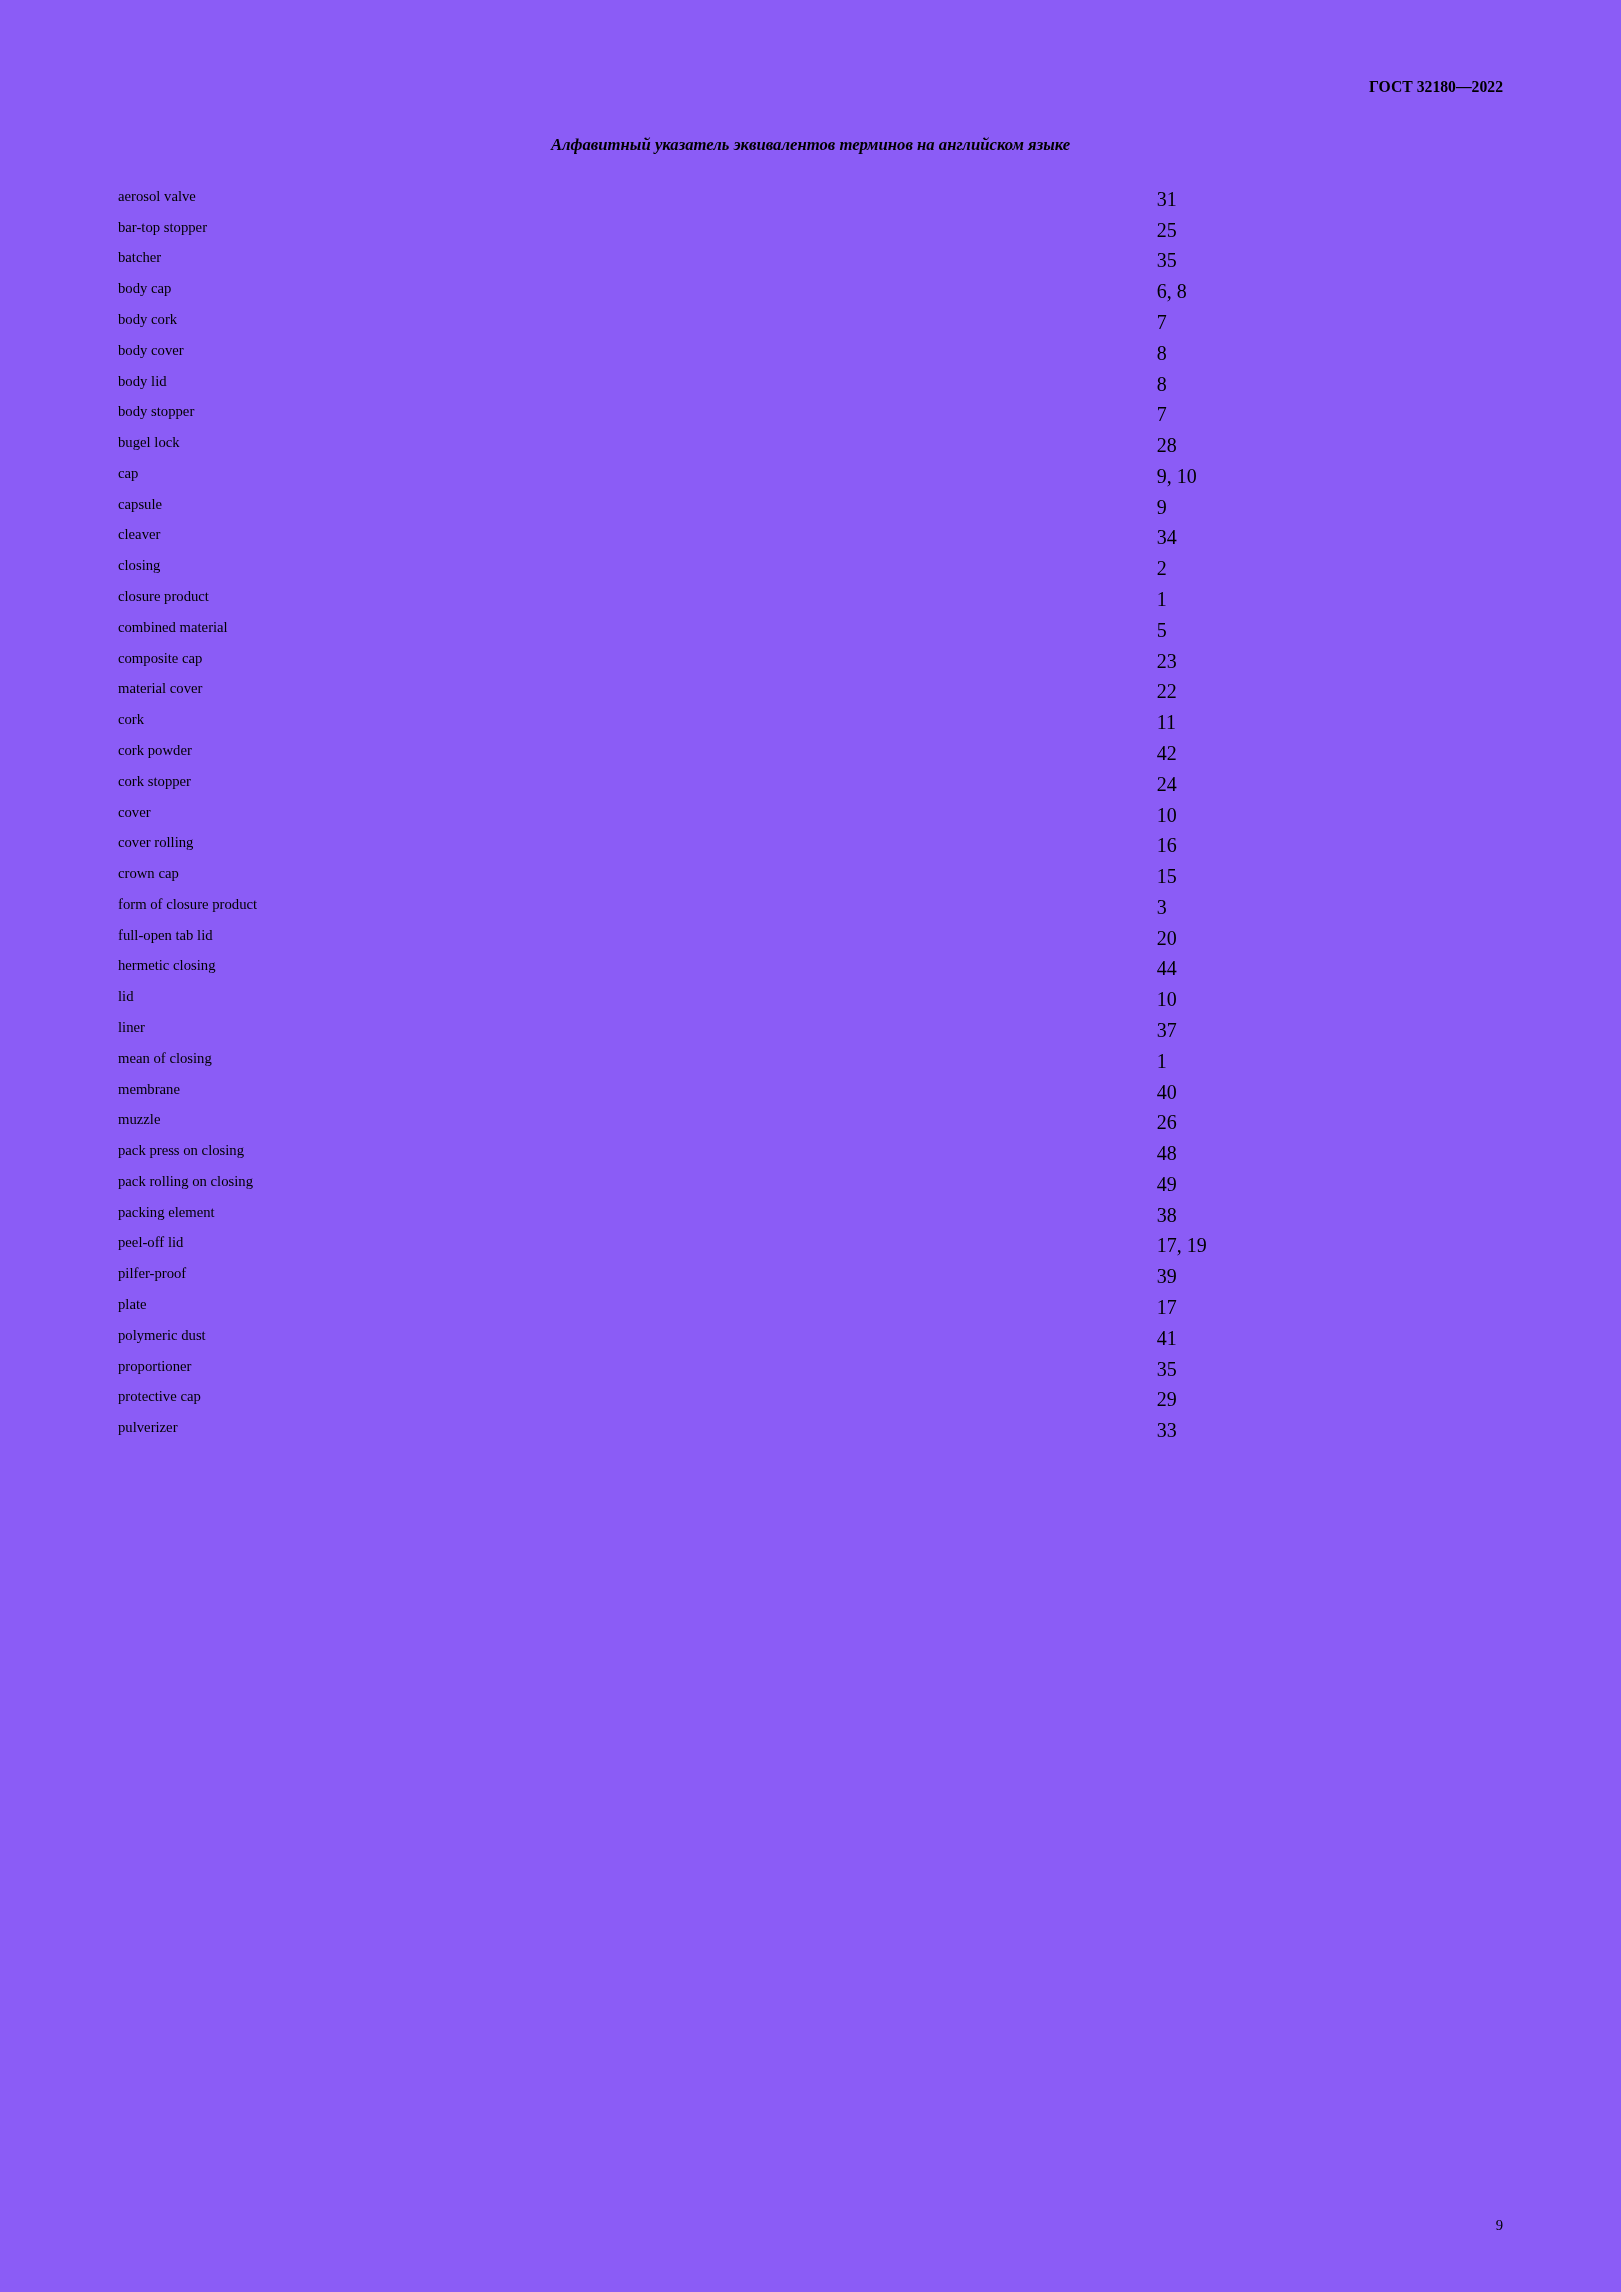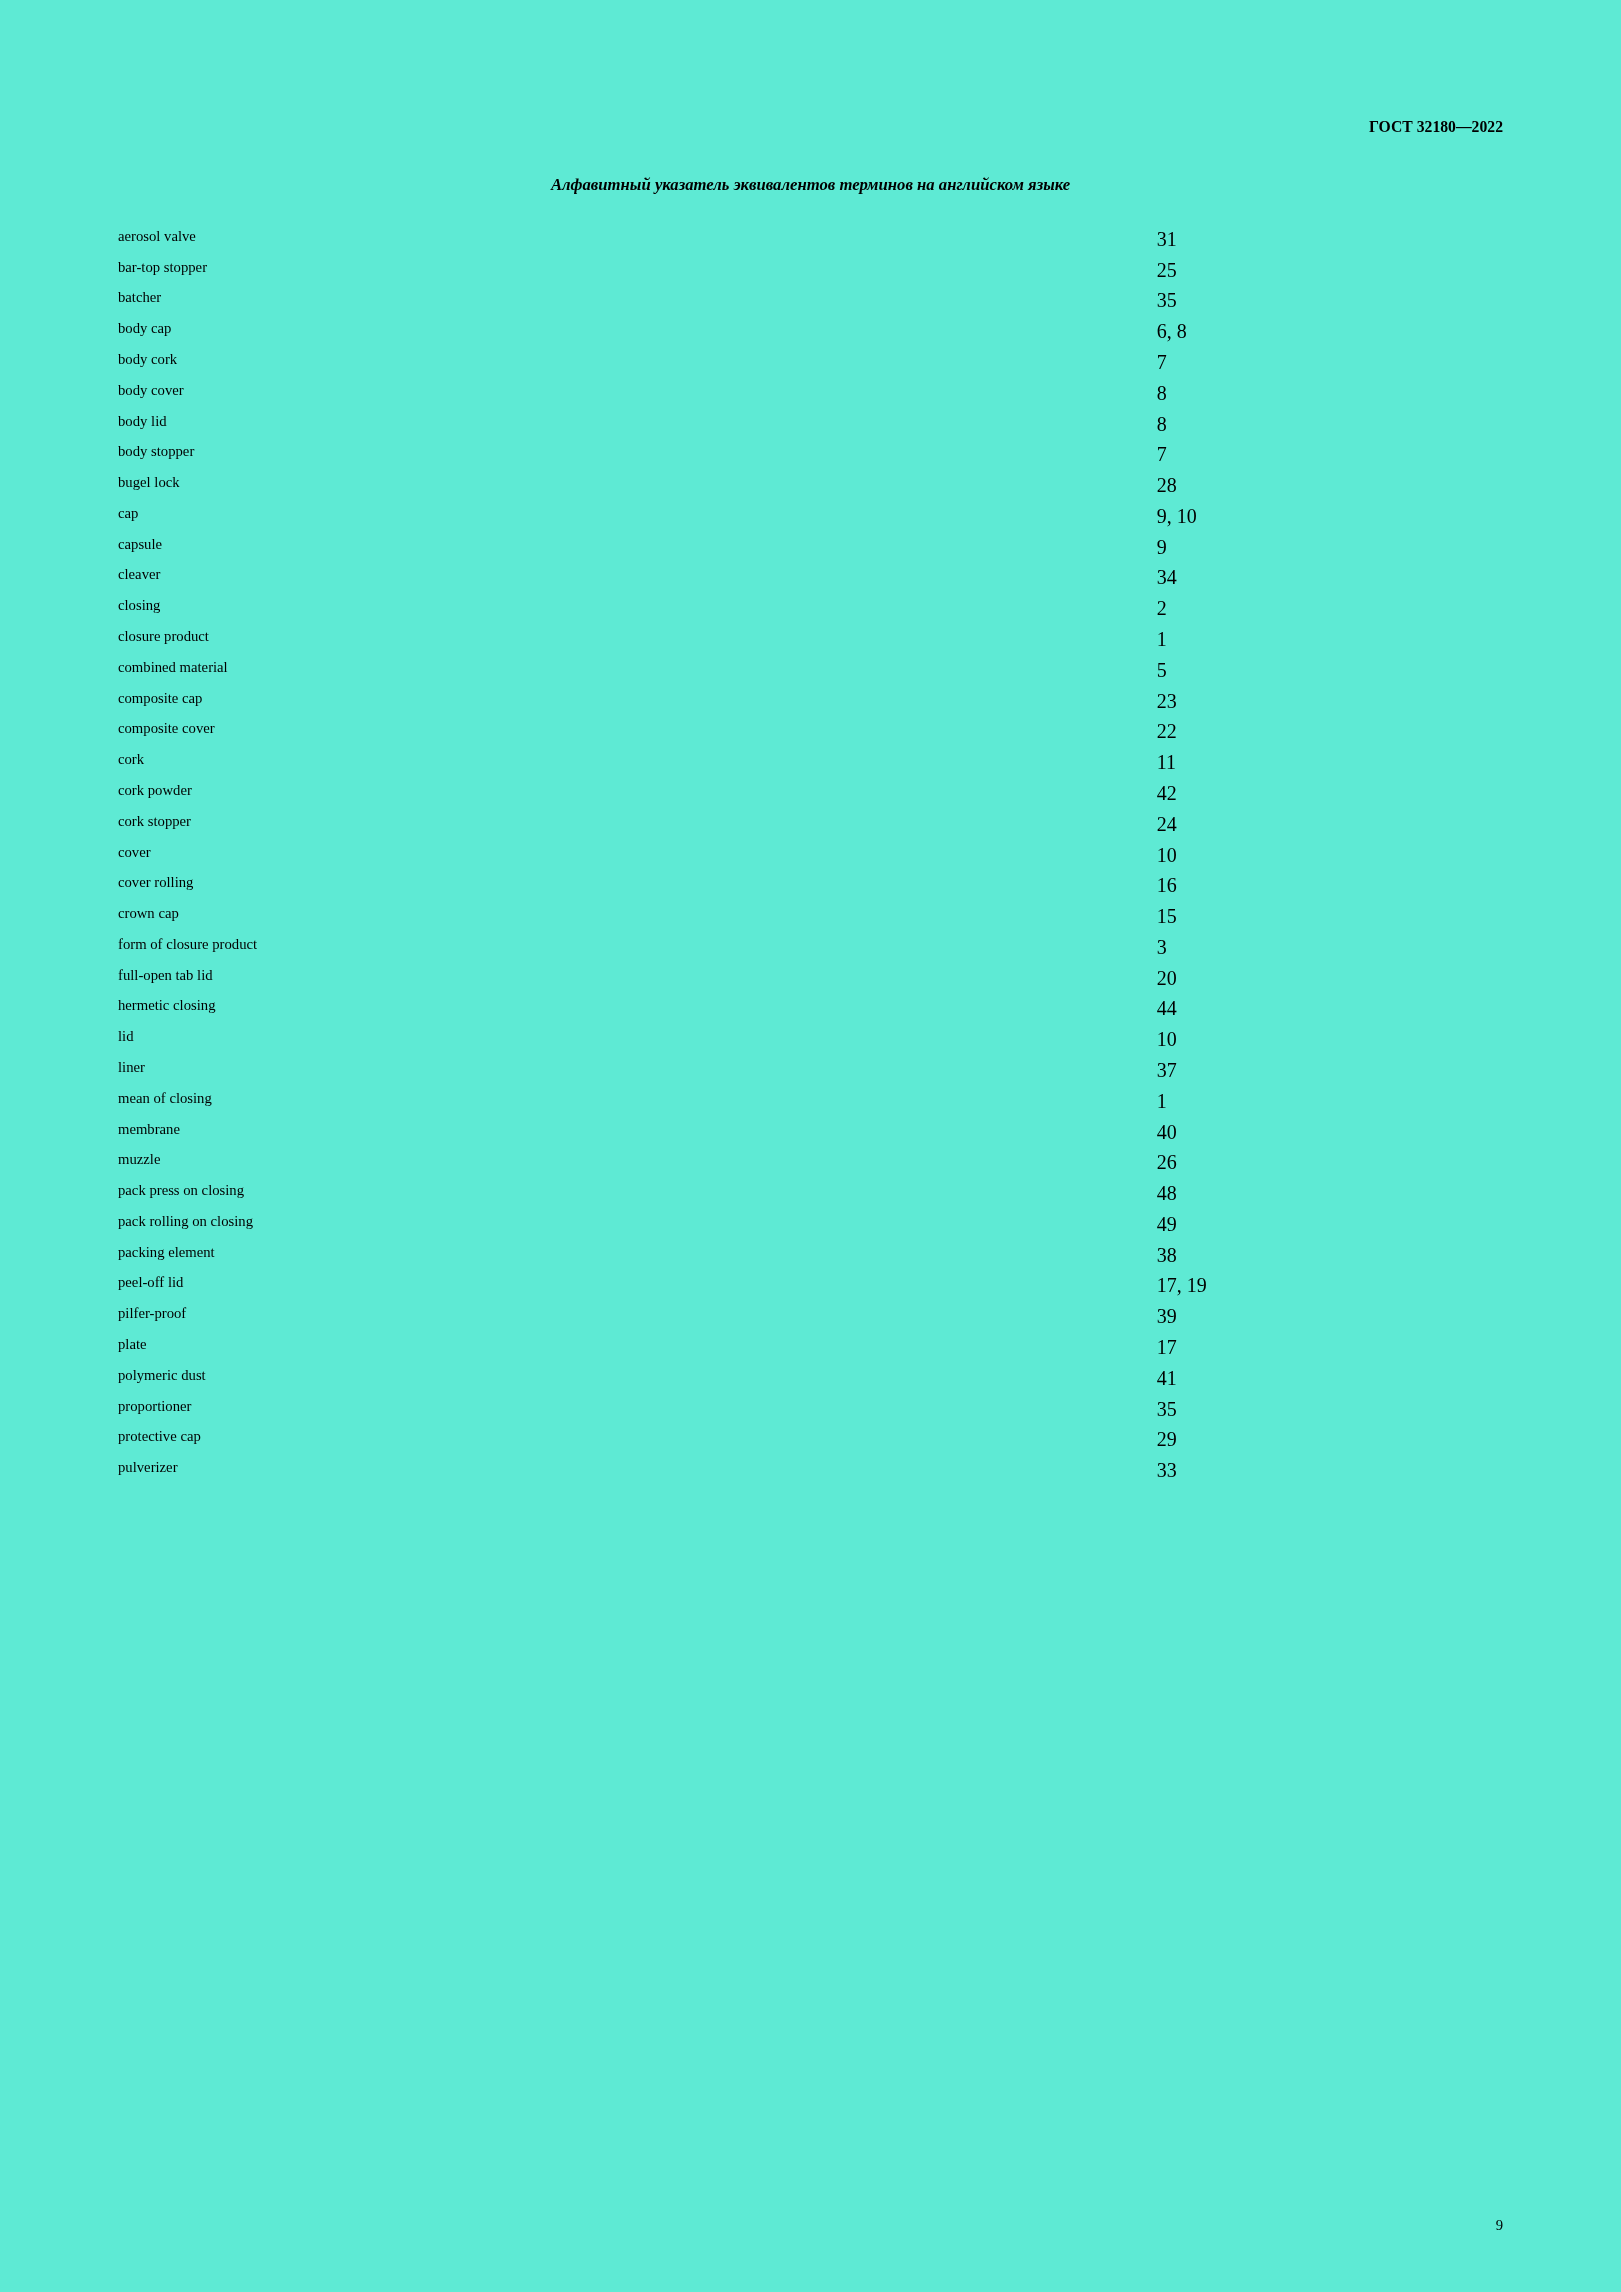--- a/index.html
+++ b/index.html
@@ -11,22 +11,22 @@
     body {
       background: #ffffff;
       font-family: 'Times New Roman', Times, serif;
       font-size: 14.7px;
       color: #000000;
     }
 
     .page {
       width: 1621px;
       min-height: 2293px;
-      background: #5eead4;
-      padding: 118px 118px 78px 118px;
+      background: #8b5cf6;
+      padding: 78px 118px 78px 118px;
       position: relative;
     }
 
     .header-doc-number {
       text-align: right;
       font-weight: bold;
       font-size: 15.7px;
       margin-bottom: 39px;
     }
 
@@ -136,21 +136,21 @@
         </tr>
         <tr>
           <td>combined material</td>
           <td>5</td>
         </tr>
         <tr>
           <td>composite cap</td>
           <td>23</td>
         </tr>
         <tr>
-          <td>composite cover</td>
+          <td>material cover</td>
           <td>22</td>
         </tr>
         <tr>
           <td>cork</td>
           <td>11</td>
         </tr>
         <tr>
           <td>cork powder</td>
           <td>42</td>
         </tr>

